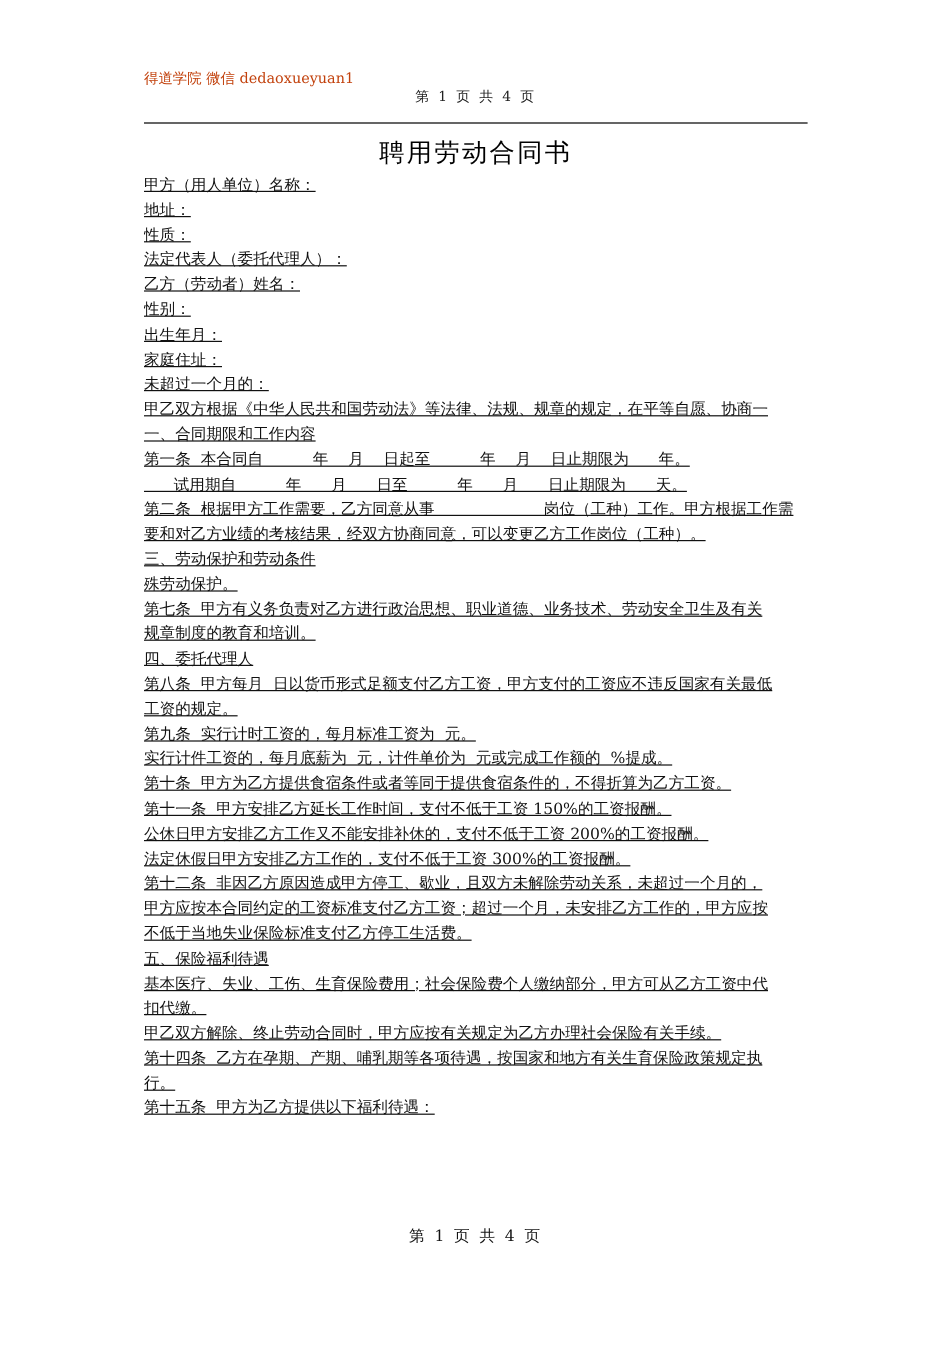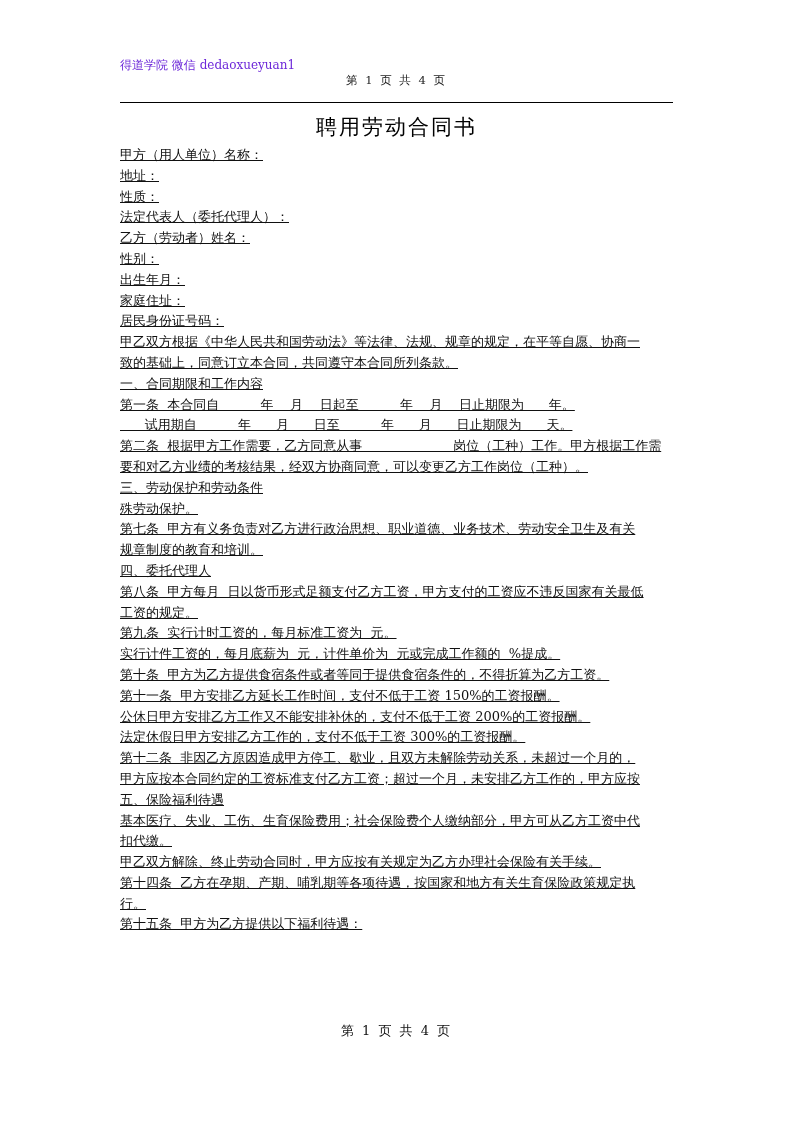--- a/index.html
+++ b/index.html
@@ -14,21 +14,21 @@
       overflow: hidden;
       font-family: "DejaVu Serif", "Liberation Serif", serif;
       color: #111111;
     }
     .header-source {
       position: absolute;
       left: 120px;
       top: 57px;
       font-size: 12px;
       line-height: 16px;
-      color: #6d28d9;
+      color: #c2410c;
     }
     .header-page {
       position: absolute;
       left: 0;
       width: 793px;
       top: 72px;
       text-align: center;
       font-size: 11.5px;
       line-height: 16px;
       color: #222;
@@ -90,43 +90,43 @@
 
 <div class="body">
   <div class="line">甲方（用人单位）名称：</div>
   <div class="line">地址：</div>
   <div class="line">性质：</div>
   <div class="line">法定代表人（委托代理人）：</div>
   <div class="line">乙方（劳动者）姓名：</div>
   <div class="line">性别：</div>
   <div class="line">出生年月：</div>
   <div class="line">家庭住址：</div>
-  <div class="line">居民身份证号码：</div>
+  <div class="line">未超过一个月的：</div>
   <div class="line">甲乙双方根据《中华人民共和国劳动法》等法律、法规、规章的规定，在平等自愿、协商一</div>
-  <div class="line">致的基础上，同意订立本合同，共同遵守本合同所列条款。</div>
   <div class="line">一、合同期限和工作内容</div>
   <div class="line">第一条  本合同自          年    月    日起至          年    月    日止期限为      年。</div>
   <div class="line">      试用期自          年      月      日至          年      月      日止期限为      天。</div>
   <div class="line">第二条  根据甲方工作需要，乙方同意从事                      岗位（工种）工作。甲方根据工作需</div>
   <div class="line">要和对乙方业绩的考核结果，经双方协商同意，可以变更乙方工作岗位（工种）。</div>
   <div class="line">三、劳动保护和劳动条件</div>
   <div class="line">殊劳动保护。</div>
   <div class="line">第七条  甲方有义务负责对乙方进行政治思想、职业道德、业务技术、劳动安全卫生及有关</div>
   <div class="line">规章制度的教育和培训。</div>
   <div class="line">四、委托代理人</div>
   <div class="line">第八条  甲方每月  日以货币形式足额支付乙方工资，甲方支付的工资应不违反国家有关最低</div>
   <div class="line">工资的规定。</div>
   <div class="line">第九条  实行计时工资的，每月标准工资为  元。</div>
   <div class="line">实行计件工资的，每月底薪为  元，计件单价为  元或完成工作额的  %提成。</div>
   <div class="line">第十条  甲方为乙方提供食宿条件或者等同于提供食宿条件的，不得折算为乙方工资。</div>
   <div class="line">第十一条  甲方安排乙方延长工作时间，支付不低于工资 150%的工资报酬。</div>
   <div class="line">公休日甲方安排乙方工作又不能安排补休的，支付不低于工资 200%的工资报酬。</div>
   <div class="line">法定休假日甲方安排乙方工作的，支付不低于工资 300%的工资报酬。</div>
   <div class="line">第十二条  非因乙方原因造成甲方停工、歇业，且双方未解除劳动关系，未超过一个月的，</div>
   <div class="line">甲方应按本合同约定的工资标准支付乙方工资；超过一个月，未安排乙方工作的，甲方应按</div>
+  <div class="line">不低于当地失业保险标准支付乙方停工生活费。</div>
   <div class="line">五、保险福利待遇</div>
   <div class="line">基本医疗、失业、工伤、生育保险费用；社会保险费个人缴纳部分，甲方可从乙方工资中代</div>
   <div class="line">扣代缴。</div>
   <div class="line">甲乙双方解除、终止劳动合同时，甲方应按有关规定为乙方办理社会保险有关手续。</div>
   <div class="line">第十四条  乙方在孕期、产期、哺乳期等各项待遇，按国家和地方有关生育保险政策规定执</div>
   <div class="line">行。</div>
   <div class="line">第十五条  甲方为乙方提供以下福利待遇：</div>
 </div>
 
 <div class="footer-page">第 1 页 共 4 页</div>

